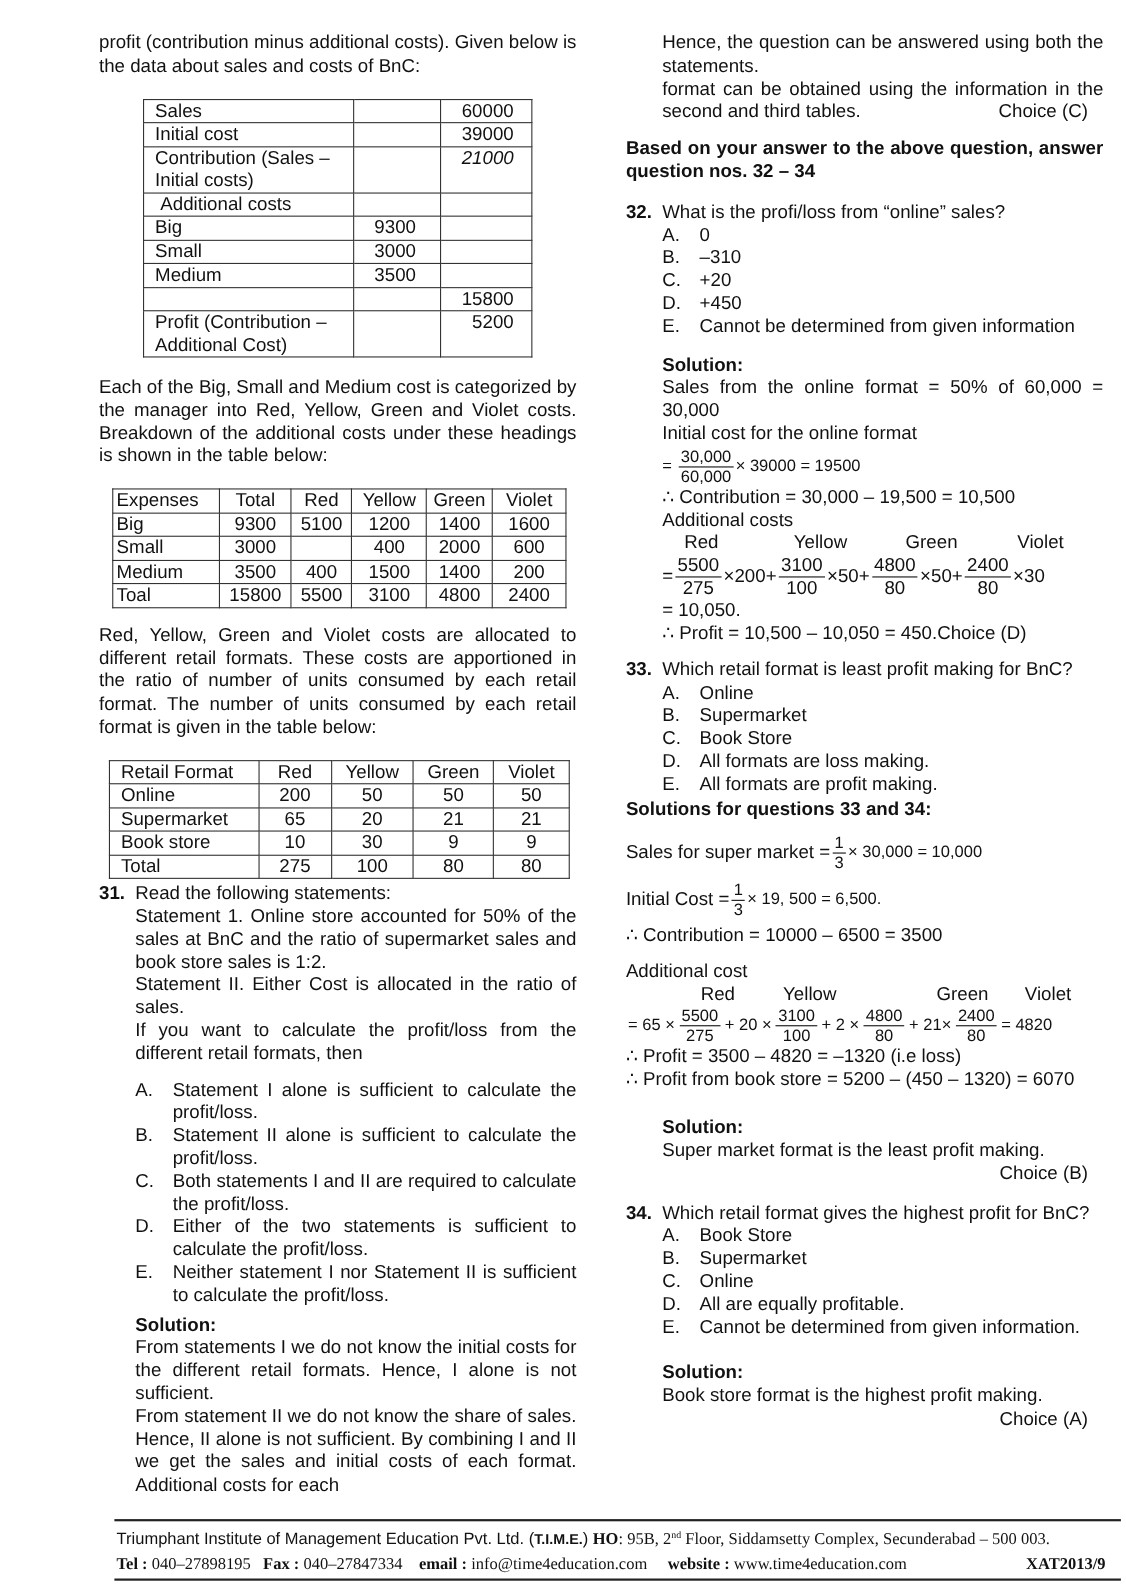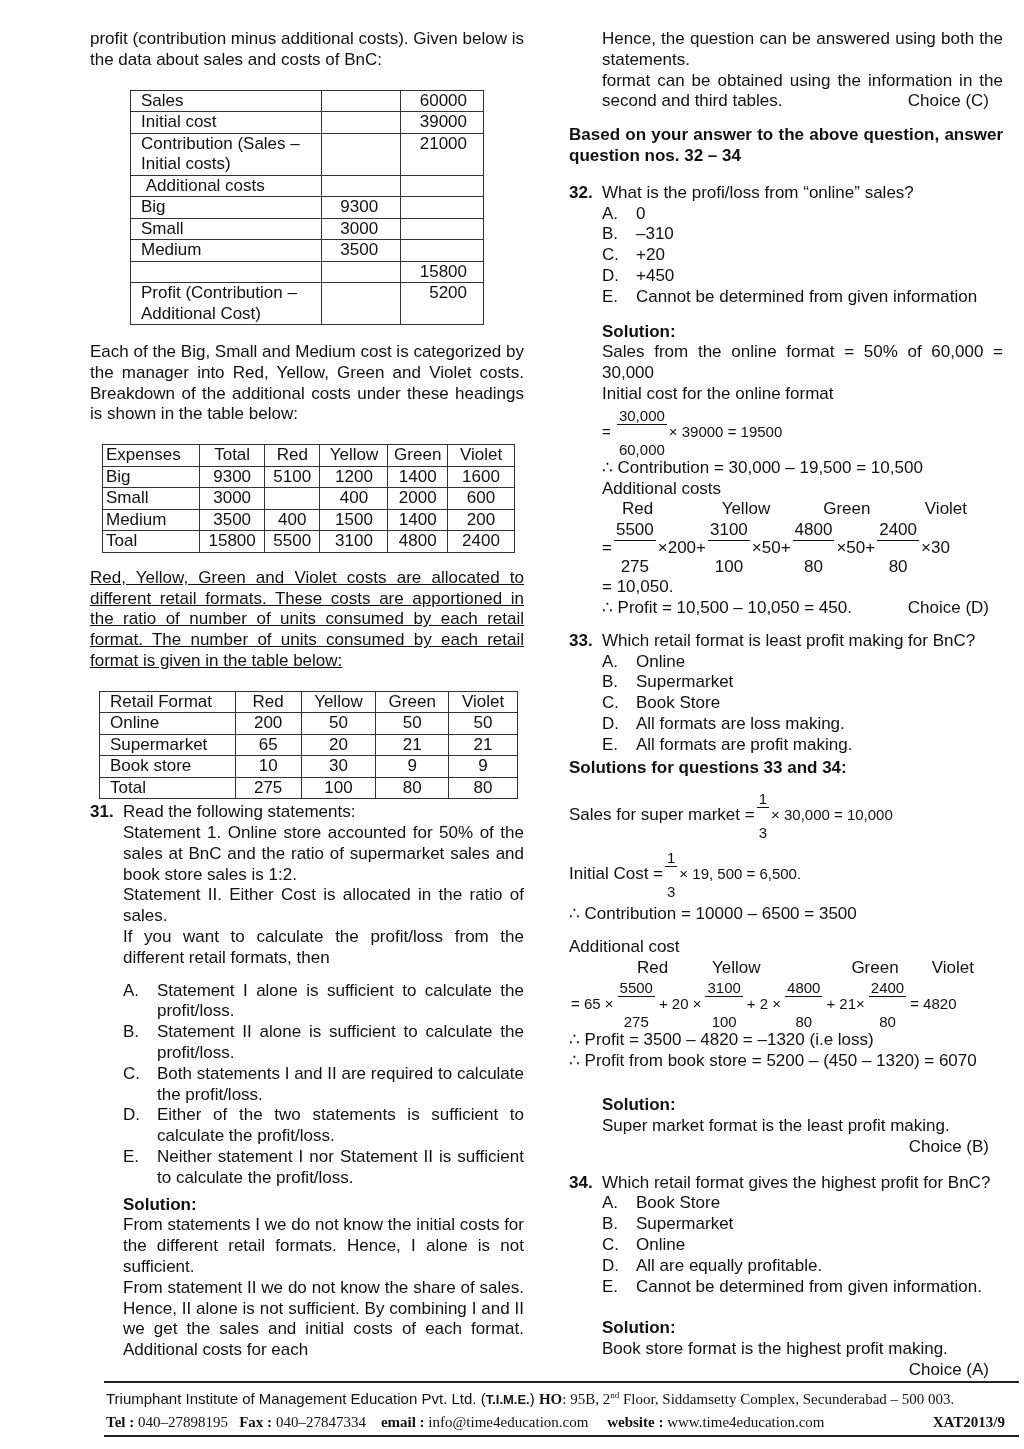--- a/index.html
+++ b/index.html
@@ -14,21 +14,21 @@
   table.dt { border-collapse: collapse; font-size: 17px; line-height: 20.5px; }
   table.dt td { border: 1.3px solid #333; padding: 0 3px; vertical-align: top; }
   .r { text-align: right; }
   .c { text-align: center; }
   .qnum { font-weight: bold; display: inline-block; width: 33px; }
   .opt { display: flex; padding-left: 33px; }
   .opt .ol { width: 34px; flex: none; }
   .opt .ot { flex: 1; }
   .b { font-weight: bold; }
   .choice { text-align: right; padding-right: 14px; }
-  .frac { display: inline-flex; flex-direction: column; align-items: center; vertical-align: middle; font-size: 15px; line-height: 17px; margin: 0 2px; gap: 16px; }
+  .frac { display: inline-flex; flex-direction: column; align-items: center; vertical-align: middle; font-size: 15px; line-height: 17px; margin: 0 2px; }
   .frac .num { border-bottom: 1px solid #111; padding: 0 2px; }
   .frac .den { padding: 0 2px; }
   .eqline { display: flex; align-items: center; white-space: nowrap; }
   .math { font-size: 15px; }
   .labels { display: flex; }
   .footer { position: absolute; left: 104px; width: 915px; top: 1381px; border-top: 2px solid #222; border-bottom: 2px solid #222; font-size: 15px; line-height: 22px; padding: 1px 0 2px 2px; }
   .serif { font-family: "Liberation Serif", serif; }
   .f2 { display: flex; justify-content: space-between; padding-right: 14px; }
 </style>
 </head>
@@ -50,21 +50,21 @@
           <td class="r" style="padding-right:16px;">60000</td>
         </tr>
         <tr>
           <td style="padding-left:10px; white-space:pre-wrap;">Initial cost</td>
           <td class="r" style="padding-right:22px;"></td>
           <td class="r" style="padding-right:16px;">39000</td>
         </tr>
         <tr>
           <td style="padding-left:10px; white-space:pre-wrap;">Contribution (Sales – Initial costs)</td>
           <td class="r" style="padding-right:22px;"></td>
-          <td class="r" style="padding-right:16px;">21000</td>
+          <td class="r" style="padding-right:16px;font-style:italic;">21000</td>
         </tr>
         <tr>
           <td style="padding-left:10px; white-space:pre-wrap;"> Additional costs</td>
           <td class="r" style="padding-right:22px;"></td>
           <td class="r" style="padding-right:16px;"></td>
         </tr>
         <tr>
           <td style="padding-left:10px; white-space:pre-wrap;">Big</td>
           <td class="r" style="padding-right:22px;">9300</td>
           <td class="r" style="padding-right:16px;"></td>
@@ -142,21 +142,21 @@
           <td class="">Toal</td>
           <td class="c">15800</td>
           <td class="c">5500</td>
           <td class="c">3100</td>
           <td class="c">4800</td>
           <td class="c">2400</td>
         </tr>
       </tbody>
   </table>
 
-  <p class="just" style="margin-top: 15px; text-decoration: underline;">Red, Yellow, Green and Violet costs are allocated to different retail formats. These costs are apportioned in the ratio of number of units consumed by each retail format. The number of units consumed by each retail format is given in the table below:</p>
+  <p class="just" style="margin-top: 15px;">Red, Yellow, Green and Violet costs are allocated to different retail formats. These costs are apportioned in the ratio of number of units consumed by each retail format. The number of units consumed by each retail format is given in the table below:</p>
 
   <table class="dt" id="t3" style="margin: 19px 0 0 9px; width: 419px;">
     <colgroup>
         <col style="width:136px">
         <col style="width:66px">
         <col style="width:75px">
         <col style="width:73px">
         <col style="width:69px">
       </colgroup>
     <thead id="t3head">
@@ -301,21 +301,21 @@
           <span class="den">80</span>
         </span>
         <span>×50+</span>
         <span class="frac" style="font-size:17px; line-height:20px;">
           <span class="num">2400</span>
           <span class="den">80</span>
         </span>
         <span>×30</span>
       </div>
     <p class="ind">= 10,050.</p>
-    <div class="ind" style="display:flex; justify-content:space-between; padding-right:14px;">
+    <div class="ind" style="display:flex; padding-right:14px;">
       <span>∴ Profit = 10,500 – 10,050 = 450.</span>
       <span>Choice (D)</span>
     </div>
   </div>
 
   <div style="margin-top: 12px;">
     <div><span class="qnum">33.</span><span>Which retail format is least profit making for BnC?</span></div>
     <div id="q33opts">
         <div class="opt">
           <span class="ol">A.</span>

